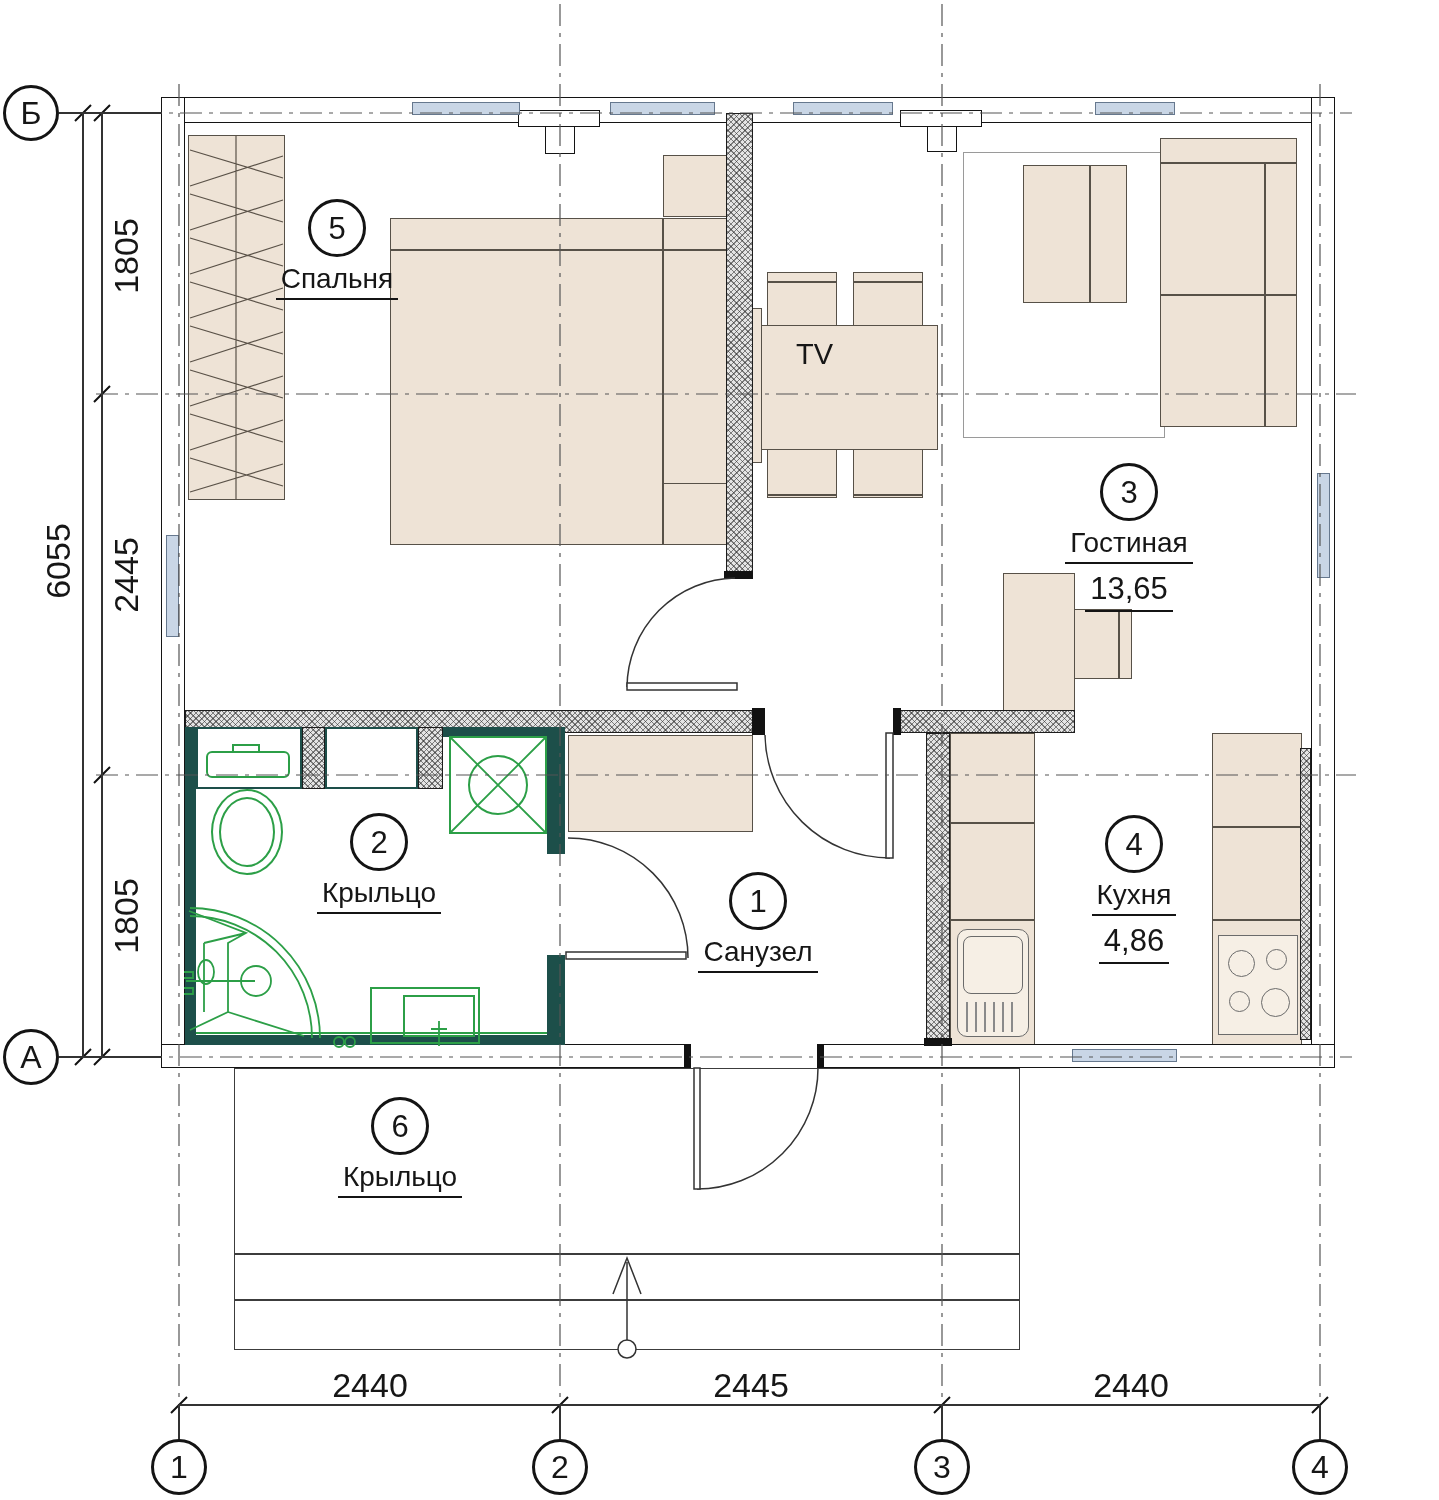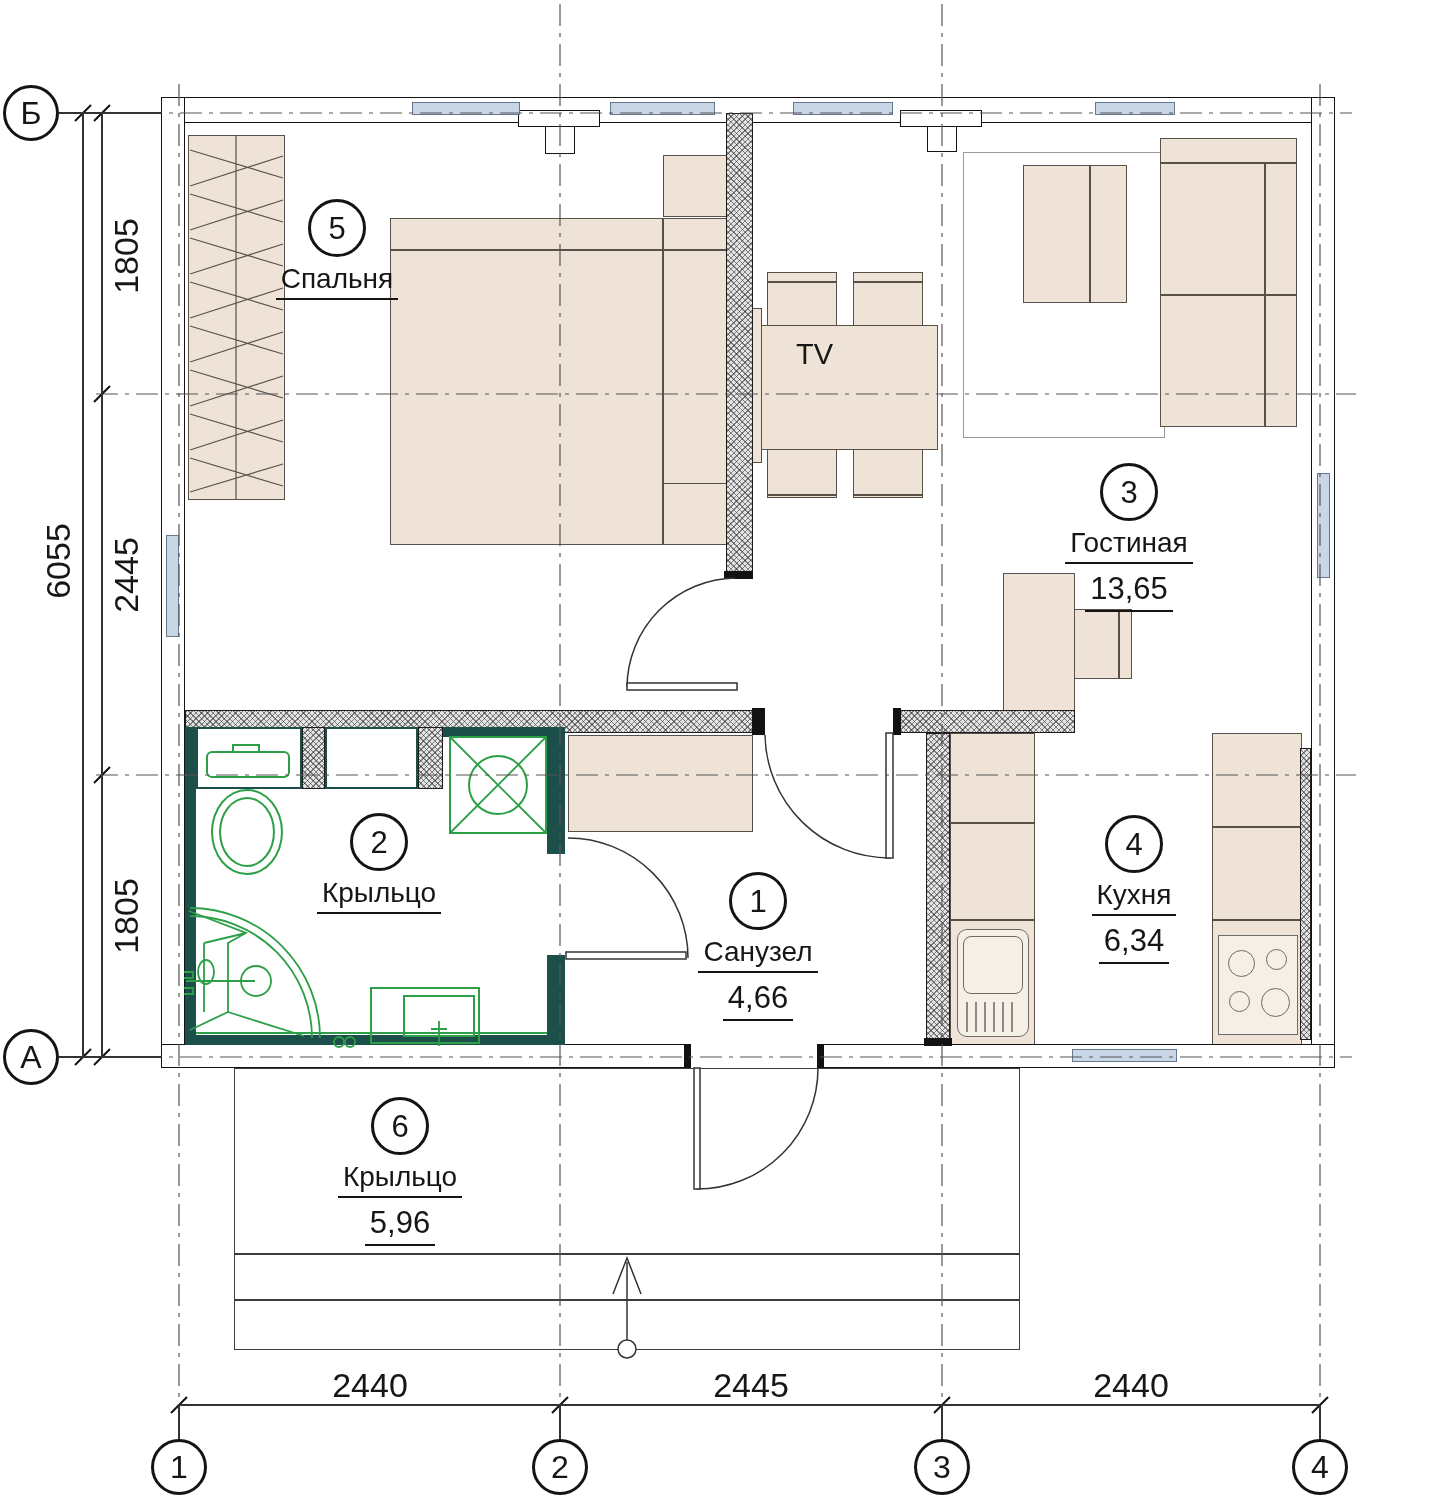--- a/index.html
+++ b/index.html
@@ -237,34 +237,32 @@
   </div>
 
   <div class="room" style="left:379px;top:813px;">
     <div class="num">2</div>
     <span class="nm">Крыльцо</span>
   </div>
 
   <div class="room" style="left:758px;top:872px;">
     <div class="num">1</div>
     <span class="nm">Санузел</span>
-    <span class="ar"><span>4,66</span></span>
   </div>
 
   <div class="room" style="left:1129px;top:463px;">
     <div class="num">3</div>
     <span class="nm">Гостиная</span>
     <span class="ar"><span>13,65</span></span>
   </div>
 
   <div class="room" style="left:1134px;top:815px;">
     <div class="num">4</div>
     <span class="nm">Кухня</span>
-    <span class="ar"><span>6,34</span></span>
+    <span class="ar"><span>4,86</span></span>
   </div>
 
   <div class="room" style="left:400px;top:1097px;">
     <div class="num">6</div>
     <span class="nm">Крыльцо</span>
-    <span class="ar"><span>5,96</span></span>
   </div>
 
 </div>
 
 </body></html>

